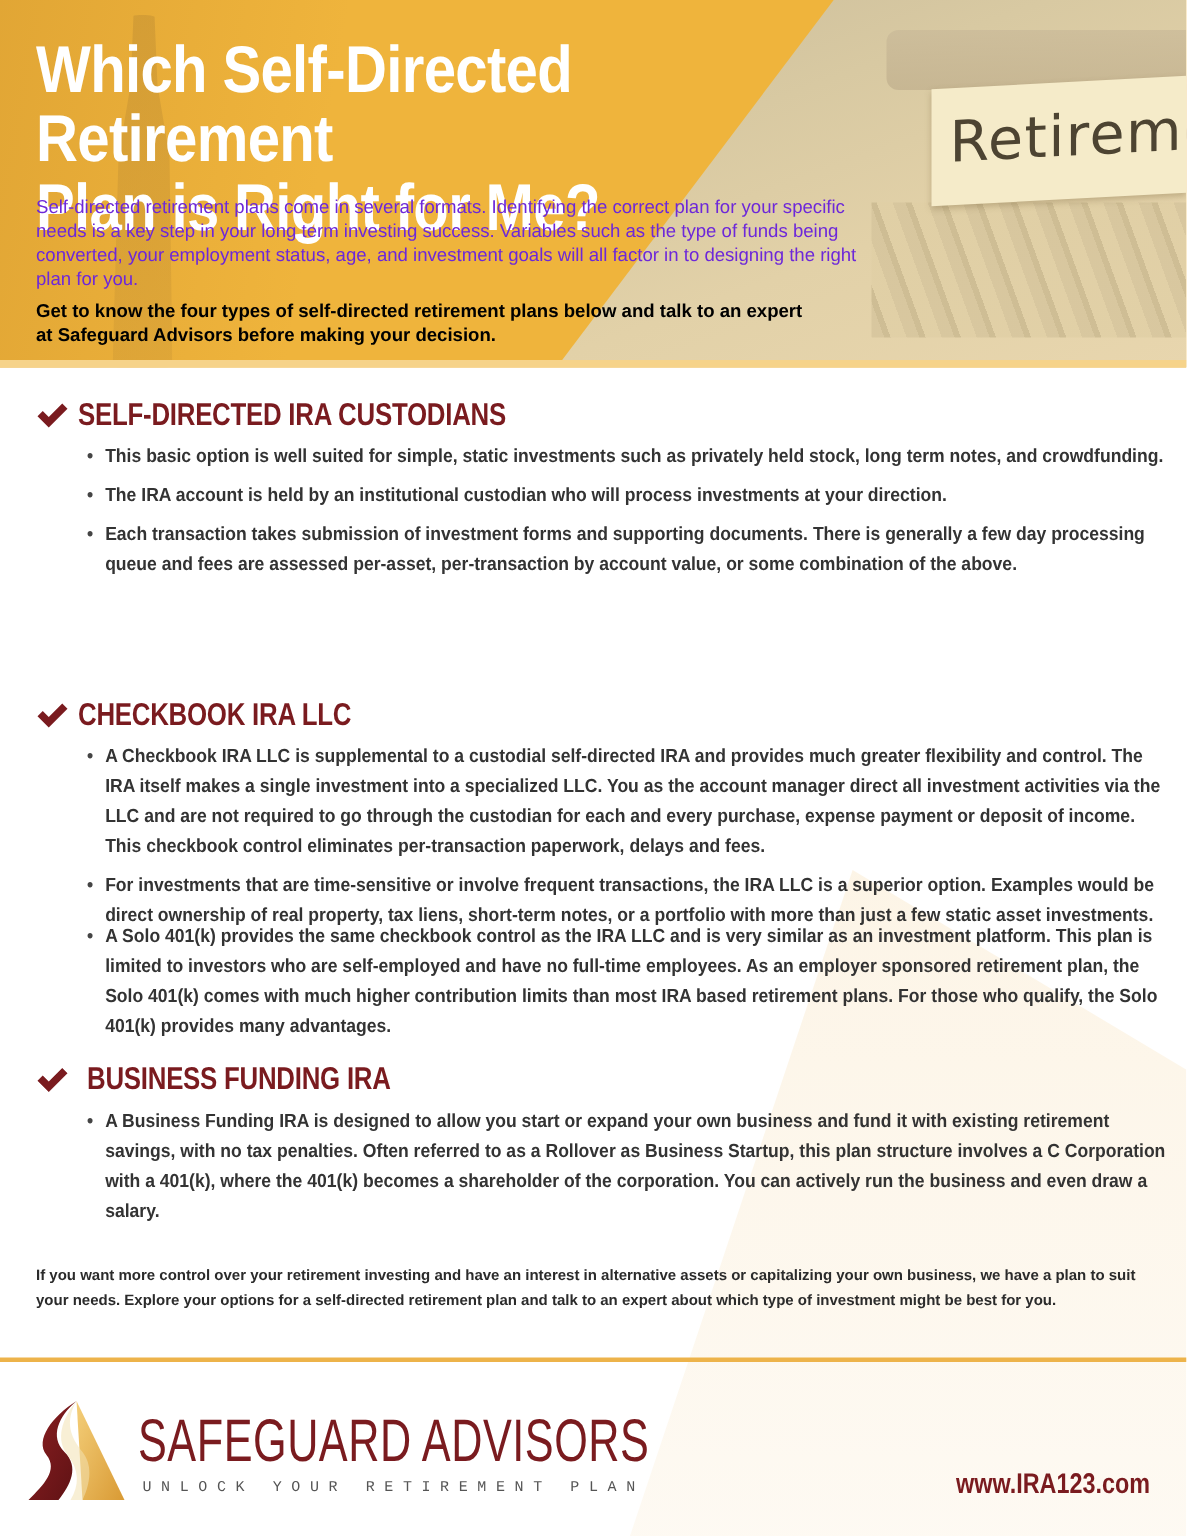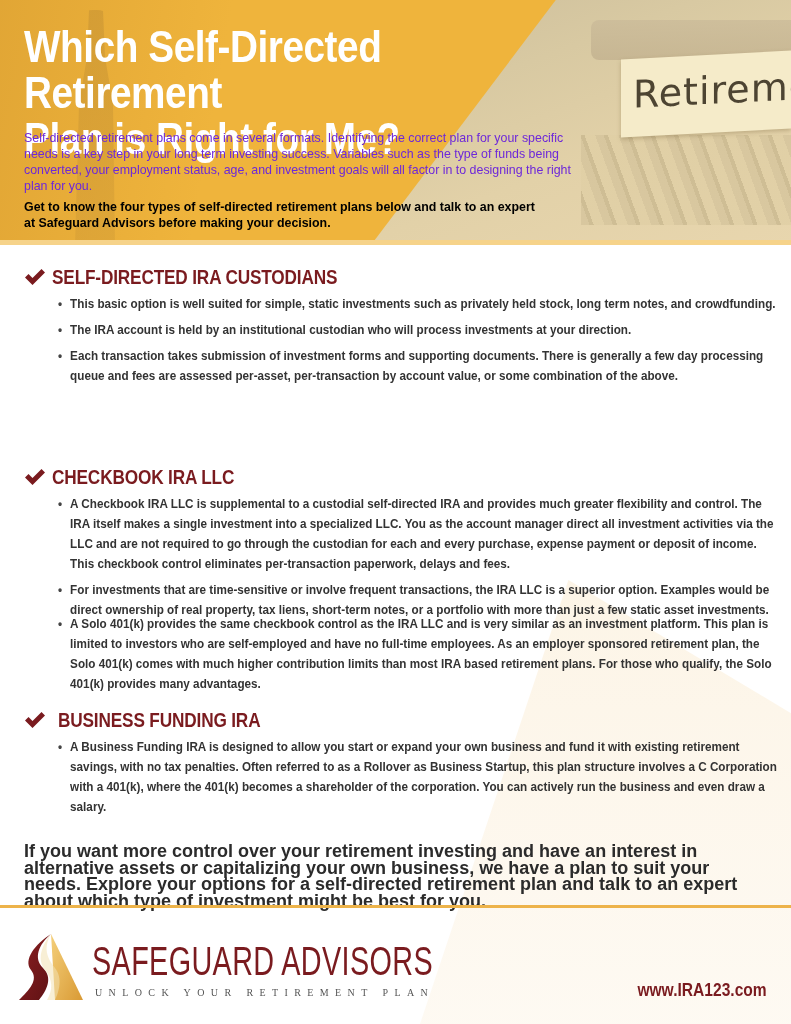--- a/index.html
+++ b/index.html
@@ -91,37 +91,37 @@
     content: "•"; position: absolute; left: 0; top: 0; color: #444;
   }
 
   #sec1 { top: 264px; }
   #sec2 { top: 444px; margin-top: 20px; }
   #sec3 { top: 610px; }
   #sec4 { top: 707px; }
 
   .closing {
     position: absolute; left: 24px; top: 843px; width: 745px;
-    font-size: 18px; line-height: 16.5px; color: #2b2b2b; font-weight: bold;
+    font-size: 10px; line-height: 16.5px; color: #2b2b2b; font-weight: bold;
   }
 
   .footer-rule {
     position: absolute; left: 0; top: 905px; width: 791px; height: 3px; background: #edb34a;
   }
 
   
   .logo { position: absolute; left: 17px; top: 932px; width: 360px; height: 74px; }
   .logo-mark { position: absolute; left: 0; top: 0; width: 68px; height: 70px; }
   .logo-name {
     position: absolute; left: 75px; top: 8px; font-family: "Liberation Sans", sans-serif;
     font-size: 40px; line-height: 42px; color: #7a1b1f; letter-spacing: 0.5px;
     transform: scaleX(0.72); transform-origin: left top; white-space: nowrap;
   }
   .logo-tagline {
-    position: absolute; left: 78px; top: 55px; font-family: Liberation Serif, serif;
+    position: absolute; left: 78px; top: 55px; font-family: Liberation Mono, monospace;
     font-size: 10px; color: #555; letter-spacing: 6.4px; white-space: nowrap;
   }
   .website {
     position: absolute; right: 24px; top: 979px; font-family: "Liberation Sans", sans-serif;
     font-weight: bold; font-size: 19px; color: #7a1b1f;
     transform: scaleX(0.82); transform-origin: right center; white-space: nowrap;
   }
 </style>
 </head>
 <body>

